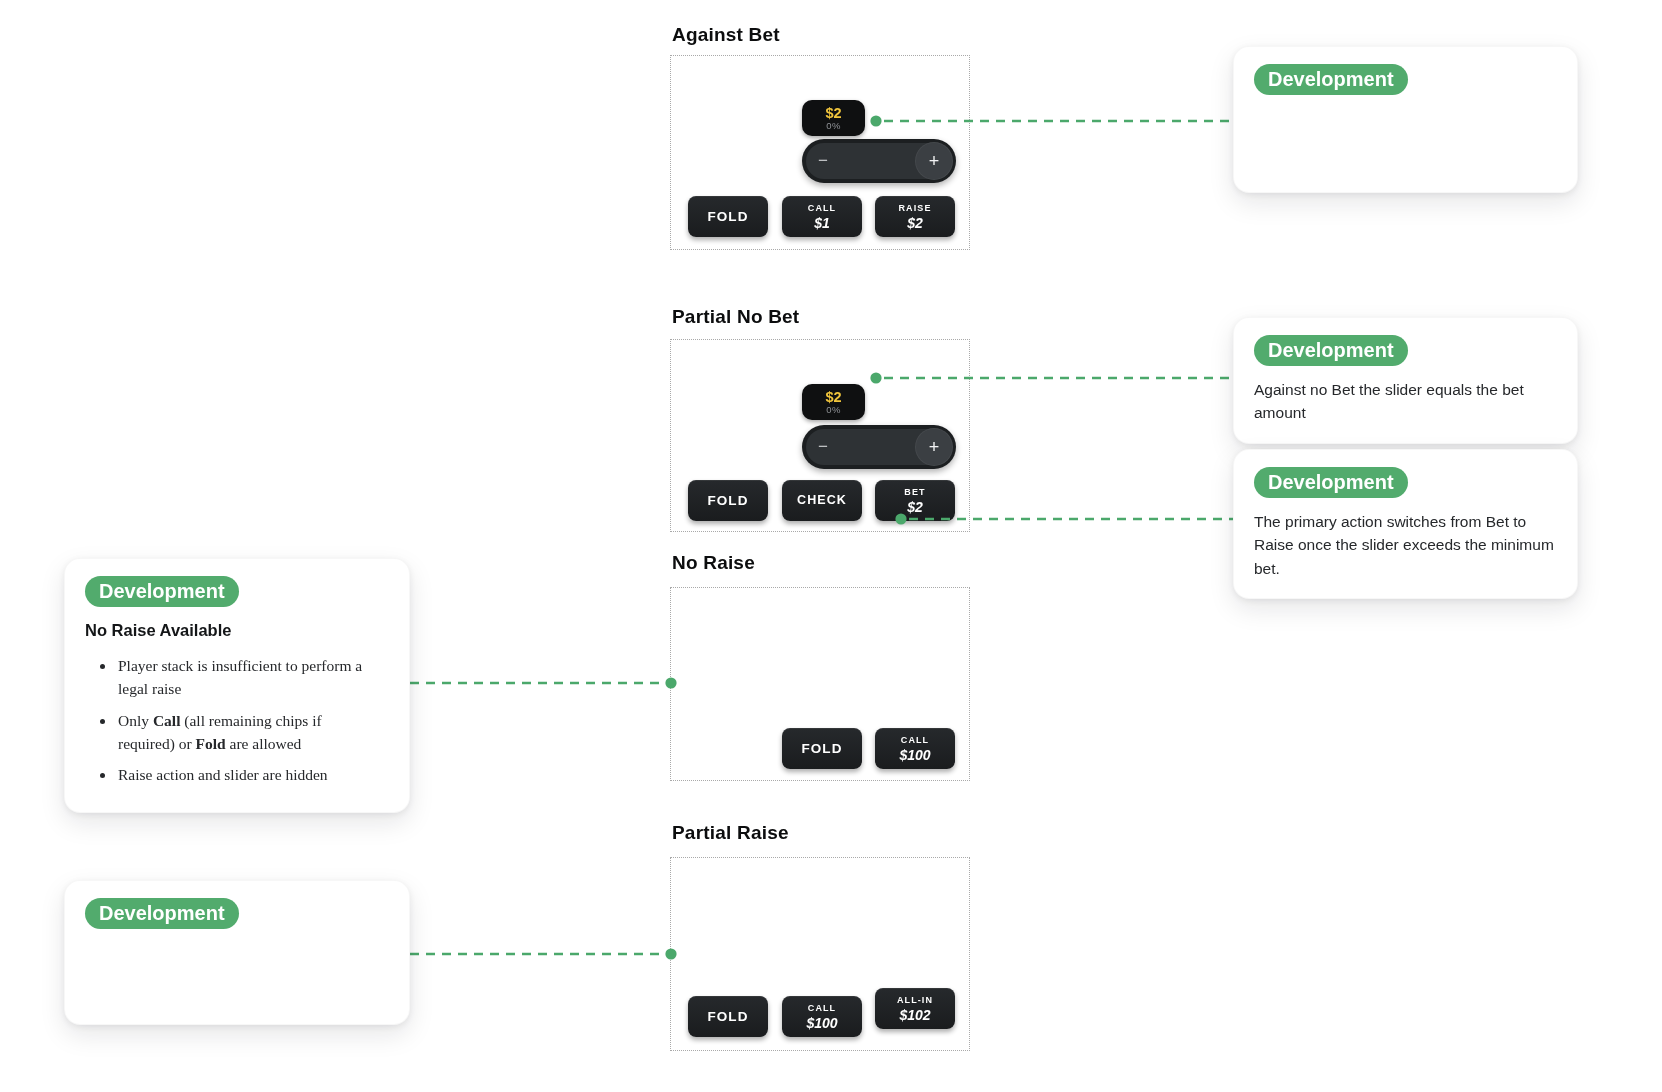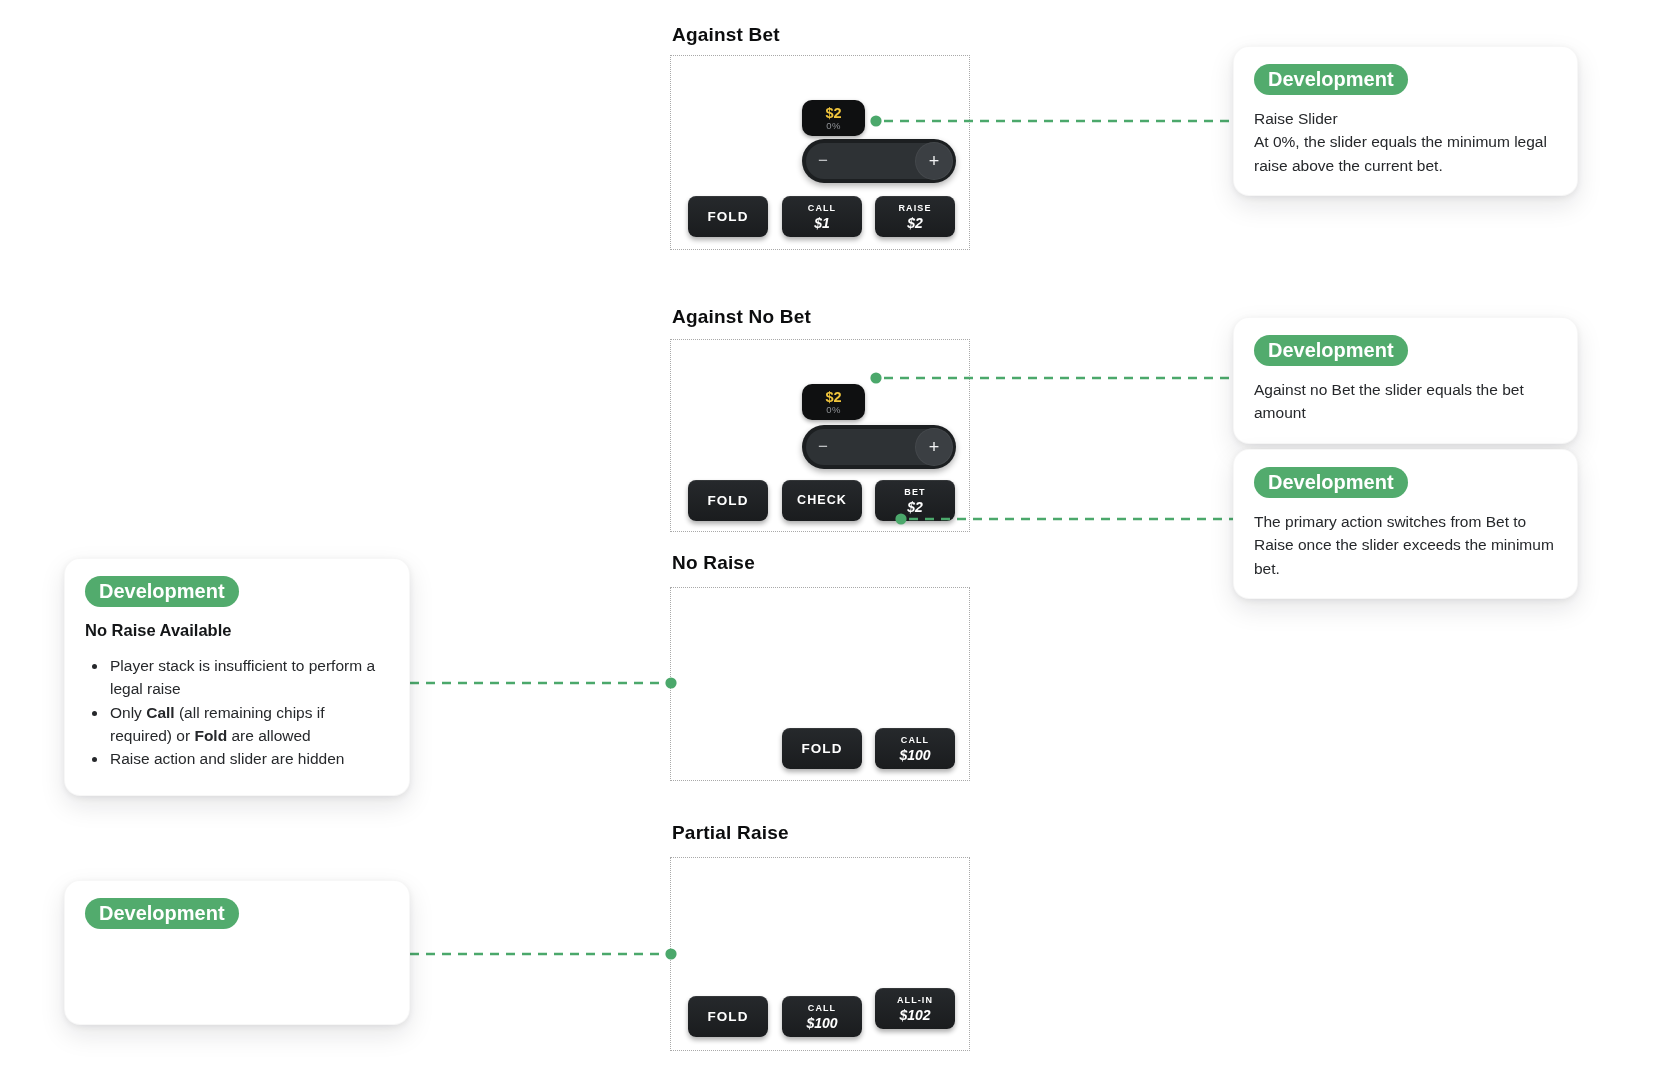--- a/index.html
+++ b/index.html
@@ -38,21 +38,21 @@
   .pos1{left:17px;} .pos2{left:111px;} .pos3{left:204px;}
 
   
   .card{position:absolute;background:#ffffff;border-radius:16px;padding:17px 20px 18px 20px;box-sizing:border-box;
         box-shadow:0 10px 26px rgba(15,20,25,.10), 0 2px 6px rgba(15,20,25,.07);border:1px solid rgba(0,0,0,.03);z-index:4;}
   .badge{display:inline-block;background:#52ab6d;color:#ffffff;font-size:20px;font-weight:600;
          padding:5px 14px 6px 14px;border-radius:16px;line-height:1;margin-bottom:12px;}
   .card p{margin:0;font-size:15.5px;line-height:1.5;color:#26282b;}
   .card h4{margin:2px 0 10px 0;font-size:16.5px;font-weight:700;color:#141618;}
   .card ul{margin:14px 0 0 0;padding-left:23px;font-size:15.5px;line-height:1.5;color:#26282b;}
-  .card ul li{margin:0;padding-left:2px;}
+  .card ul li{margin:8px;padding-left:2px;font-family:Liberation Serif, serif;}
   .b{font-weight:700;}
 
   svg.connectors{position:absolute;left:0;top:0;z-index:3;pointer-events:none;}
 </style>
 </head>
 <body>
 
 <div id="canvas">
 
   <svg class="connectors" width="1662" height="1092">
@@ -85,21 +85,21 @@
     <div class="abtn pos2">
       <span class="lbl-sm">CALL</span>
       <span class="lbl-amt">$1</span>
     </div>
     <div class="abtn pos3">
       <span class="lbl-sm">RAISE</span>
       <span class="lbl-amt">$2</span>
     </div>
   </div>
 
-  <div class="sec-title" style="top:306px;">Against No Bet</div>
+  <div class="sec-title" style="top:306px;">Partial No Bet</div>
   <div class="mock-box" style="top:339px;height:193px;">
     <div class="chip">
       <span class="amt">$2</span>
       <span class="pct">0%</span>
     </div>
     <div class="slider" style="top:85px;">
       <div class="track"></div>
       <span class="minus">−</span>
       <span class="plus">+</span>
     </div>
@@ -136,22 +136,20 @@
       <span class="lbl-amt">$100</span>
     </div>
     <div class="abtn pos3" style="top:130px;">
       <span class="lbl-sm">ALL-IN</span>
       <span class="lbl-amt">$102</span>
     </div>
   </div>
 
   <div class="card" style="left:1233px;top:46px;width:345px;min-height:147px;">
     <span class="badge">Development</span>
-    <p><span>Raise Slider</span><br>
-    <span>At 0%, the slider equals the minimum legal raise above the current bet.</span></p>
   </div>
 
   <div class="card" style="left:1233px;top:317px;width:345px;min-height:122px;">
     <span class="badge">Development</span>
     <p>Against no Bet the slider equals the bet amount</p>
   </div>
 
   <div class="card" style="left:1233px;top:449px;width:345px;min-height:140px;">
     <span class="badge">Development</span>
     <p>The primary action switches from Bet to Raise once the slider exceeds the minimum bet.</p>

